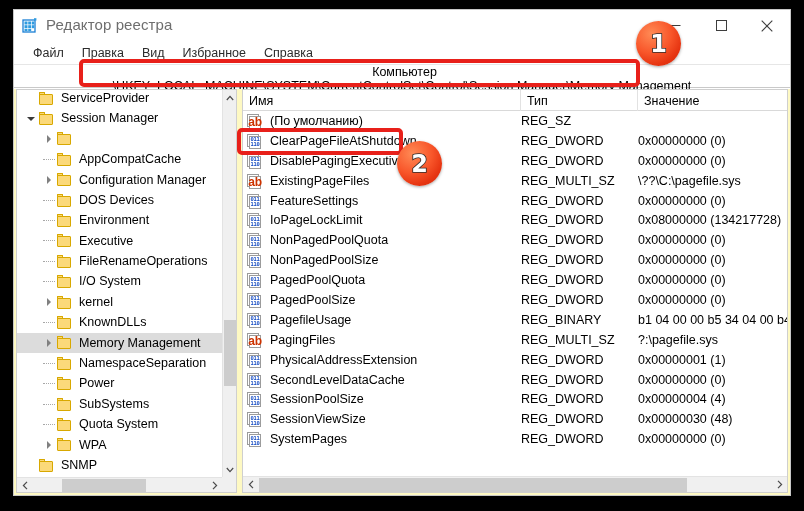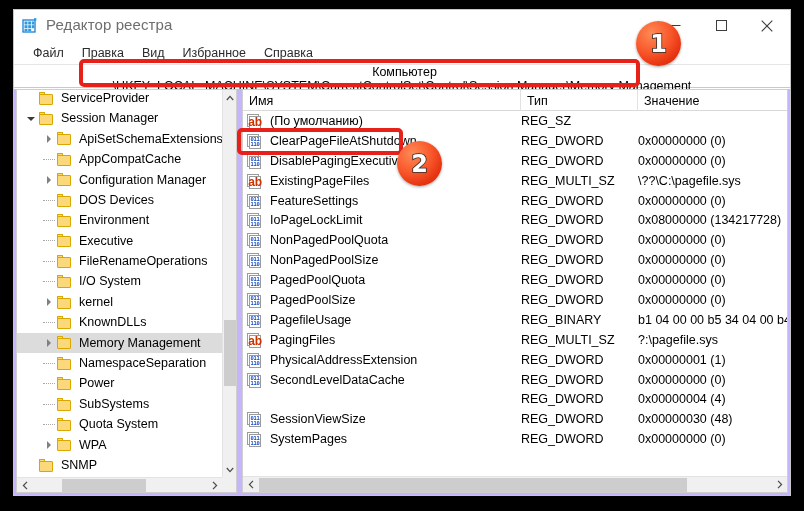--- a/index.html
+++ b/index.html
@@ -84,21 +84,21 @@
   #addr-path {
     font-size: 12.5px; color: #000000;
     white-space: nowrap;
     margin-left: 0px;
   }
 
   
   #content {
     position: absolute; left: 0; top: 79px;
     width: 100%; bottom: 0;
-    background: #c4b5fd;
+    background: #fef9c3;
   }
 
   
   #treepane {
     position: absolute; left: 2px; top: 0;
     width: 221px; bottom: 2px;
     background: #ffffff;
     border: 1px solid #cfcfcf;
     overflow: hidden;
   }
@@ -390,21 +390,20 @@
             </div>
             <div class="tree-row">
               <span style="flex: 0 0 24px;"></span>
               <span class="tw-expander">
                 <span class="tw-chev"></span>
               </span>
               <span class="tw-folder">
                 <span class="ftab"></span>
                 <span class="fbody"></span>
               </span>
-              <span class="tw-label">ApiSetSchemaExtensions</span>
             </div>
             <div class="tree-row">
               <span style="flex: 0 0 24px;"></span>
               <span class="tw-expander">
                 <span class="tw-dots"></span>
               </span>
               <span class="tw-folder">
                 <span class="ftab"></span>
                 <span class="fbody"></span>
               </span>
@@ -783,20 +782,28 @@
                   <span class="page"></span>
                   <span class="page2"></span>
                   <span class="glyph">011<br>110</span>
                 </span>
                 <span>SecondLevelDataCache</span>
               </div>
               <div class="lcell-type">REG_DWORD</div>
               <div class="lcell-val">0x00000000 (0)</div>
             </div>
             <div class="lrow">
+              <div class="lcell-name">
+                <span class="vicon dword">
+                  <span class="page"></span>
+                  <span class="page2"></span>
+                  <span class="glyph">011<br>110</span>
+                </span>
+                <span>SessionPoolSize</span>
+              </div>
               <div class="lcell-type">REG_DWORD</div>
               <div class="lcell-val">0x00000004 (4)</div>
             </div>
             <div class="lrow">
               <div class="lcell-name">
                 <span class="vicon dword">
                   <span class="page"></span>
                   <span class="page2"></span>
                   <span class="glyph">011<br>110</span>
                 </span>

